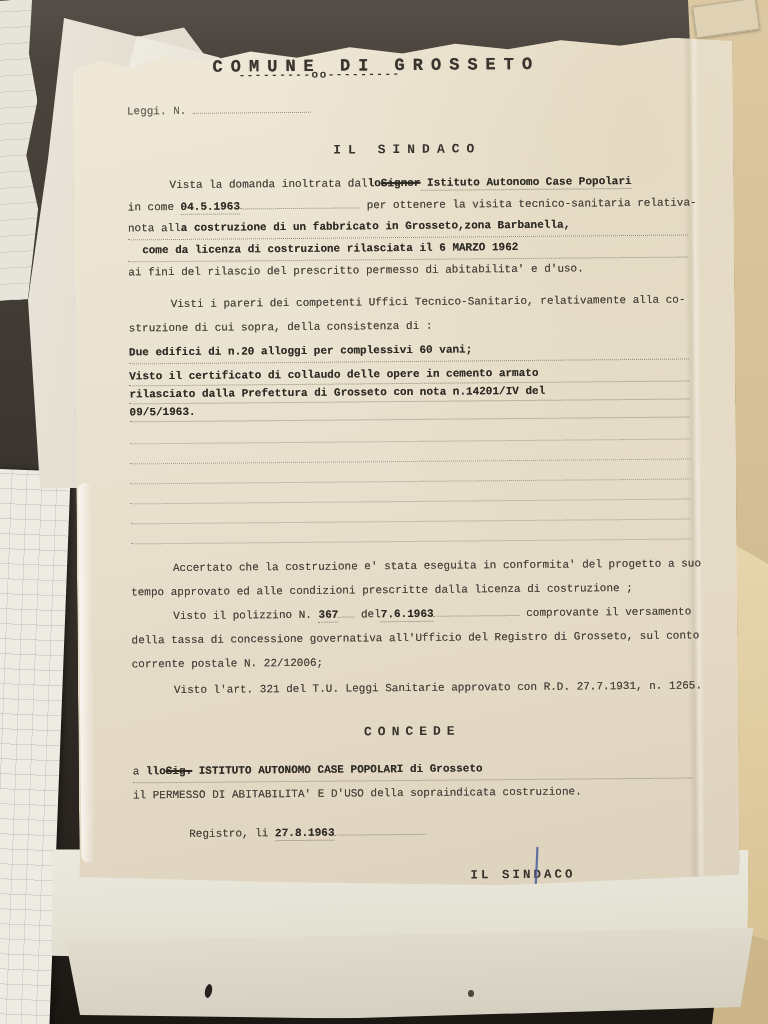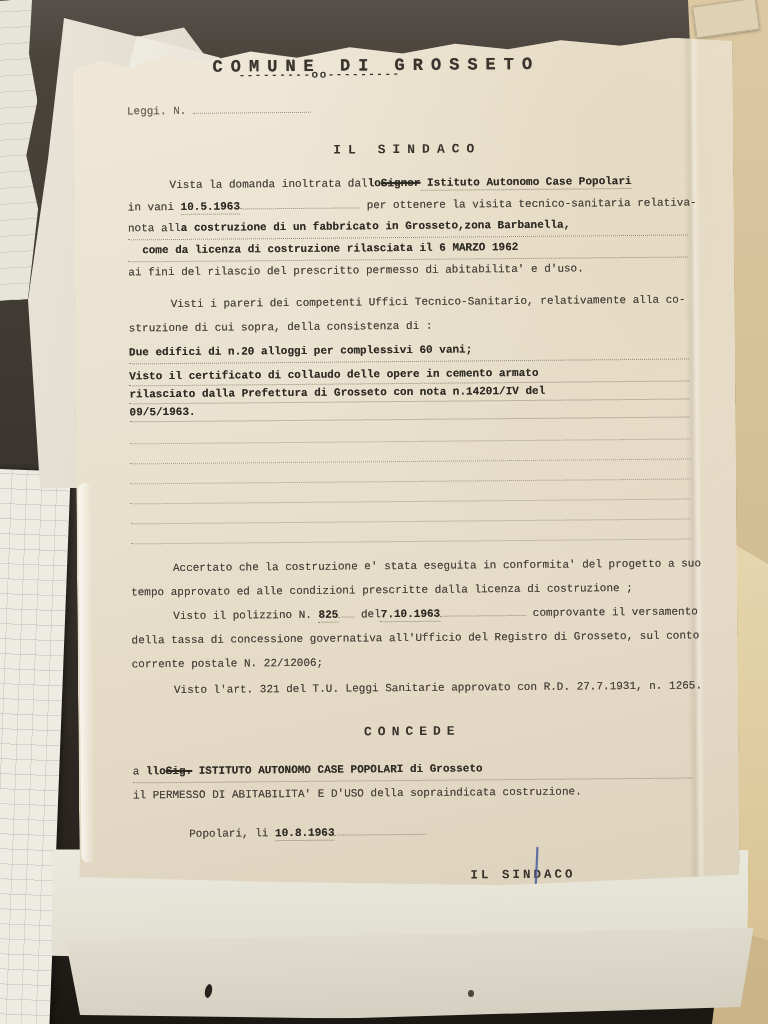--- a/index.html
+++ b/index.html
@@ -136,22 +136,22 @@
       <span class="dotfill" style="width:118px"></span>
     </div>
 
     <div class="sindaco">IL SINDACO</div>
 
     <div style="margin-top:16px">
       <div class="line indent">
         <span>Vista la domanda inoltrata dal</span><span class="fill">lo</span><span class="fill struck">Signor</span><span class="fill ufill"> Istituto Autonomo Case Popolari</span>
       </div>
       <div class="line">
-        <span>in vani</span>
-        <span class="fill ufill">10.5.1963</span><span class="dotfill" style="width:120px"></span>
+        <span>in come</span>
+        <span class="fill ufill">04.5.1963</span><span class="dotfill" style="width:120px"></span>
         <span>per ottenere la visita tecnico-sanitaria relativa-</span>
       </div>
       <div class="line fullrule">
         <span>nota all</span><span class="fill">a costruzione di un fabbricato in Grosseto,zona Barbanella,</span>
       </div>
       <div class="line fullrule">
         <span class="fill" style="padding-left:14px">come da licenza di costruzione rilasciata il 6 MARZO 1962</span>
       </div>
       <div class="line">ai fini del rilascio del prescritto permesso di abitabilita' e d'uso.</div>
     </div>
@@ -186,43 +186,43 @@
     </div>
 
     <div style="margin-top:12px">
       <div class="line sp indent">Accertato che la costruzione e' stata eseguita in conformita' del progetto a suo</div>
       <div class="line sp">tempo approvato ed alle condizioni prescritte dalla licenza di costruzione ;</div>
     </div>
 
     <div>
       <div class="line sp indent">
         <span>Visto il polizzino N.</span>
-        <span class="fill ufill">825</span><span class="dotfill" style="width:16px"></span>
-        <span>del</span><span class="fill ufill">7.10.1963</span><span class="dotfill" style="width:86px"></span>
+        <span class="fill ufill">367</span><span class="dotfill" style="width:16px"></span>
+        <span>del</span><span class="fill ufill">7.6.1963</span><span class="dotfill" style="width:86px"></span>
         <span>comprovante il versamento</span>
       </div>
       <div class="line sp">della tassa di concessione governativa all'Ufficio del Registro di Grosseto, sul conto</div>
       <div class="line sp">corrente postale N. 22/12006;</div>
     </div>
 
     <div class="line sp indent" style="margin-top:2px">Visto l'art. 321 del T.U. Leggi Sanitarie approvato con R.D. 27.7.1931, n. 1265.</div>
 
     <div class="concede">CONCEDE</div>
 
     <div style="margin-top:20px">
       <div class="line fullrule">
         <span>a</span>
         <span class="fill">llo</span><span class="fill struck">Sig.</span><span class="fill"> ISTITUTO AUTONOMO CASE POPOLARI di Grosseto</span>
       </div>
       <div class="line sp">il PERMESSO DI ABITABILITA' E D'USO della sopraindicata costruzione.</div>
     </div>
 
     <div class="line datey">
-      <span>Popolari, li</span>
-      <span class="fill ufill">10.8.1963</span><span class="dotfill" style="width:92px"></span>
+      <span>Registro, li</span>
+      <span class="fill ufill">27.8.1963</span><span class="dotfill" style="width:92px"></span>
     </div>
 
     <div class="sigrow">
       <div class="sig-label">IL   SINDACO</div>
       <svg class="sig-svg" width="160" height="84" viewBox="0 0 160 84">
         <g fill="none" stroke="#4a5f9e" stroke-width="2.2" stroke-linecap="round" opacity="0.85">
           <path d="M56,2 C55,26 53,56 51,82"></path>
           <path d="M74,40 C66,56 60,74 68,78 C78,82 84,64 80,54 C76,46 66,52 70,64 C74,76 88,82 96,74 C102,68 104,58 100,52 C94,46 86,52 88,62 C90,74 102,80 110,72 C114,68 115,62 113,58"></path>
         </g>
       </svg>

